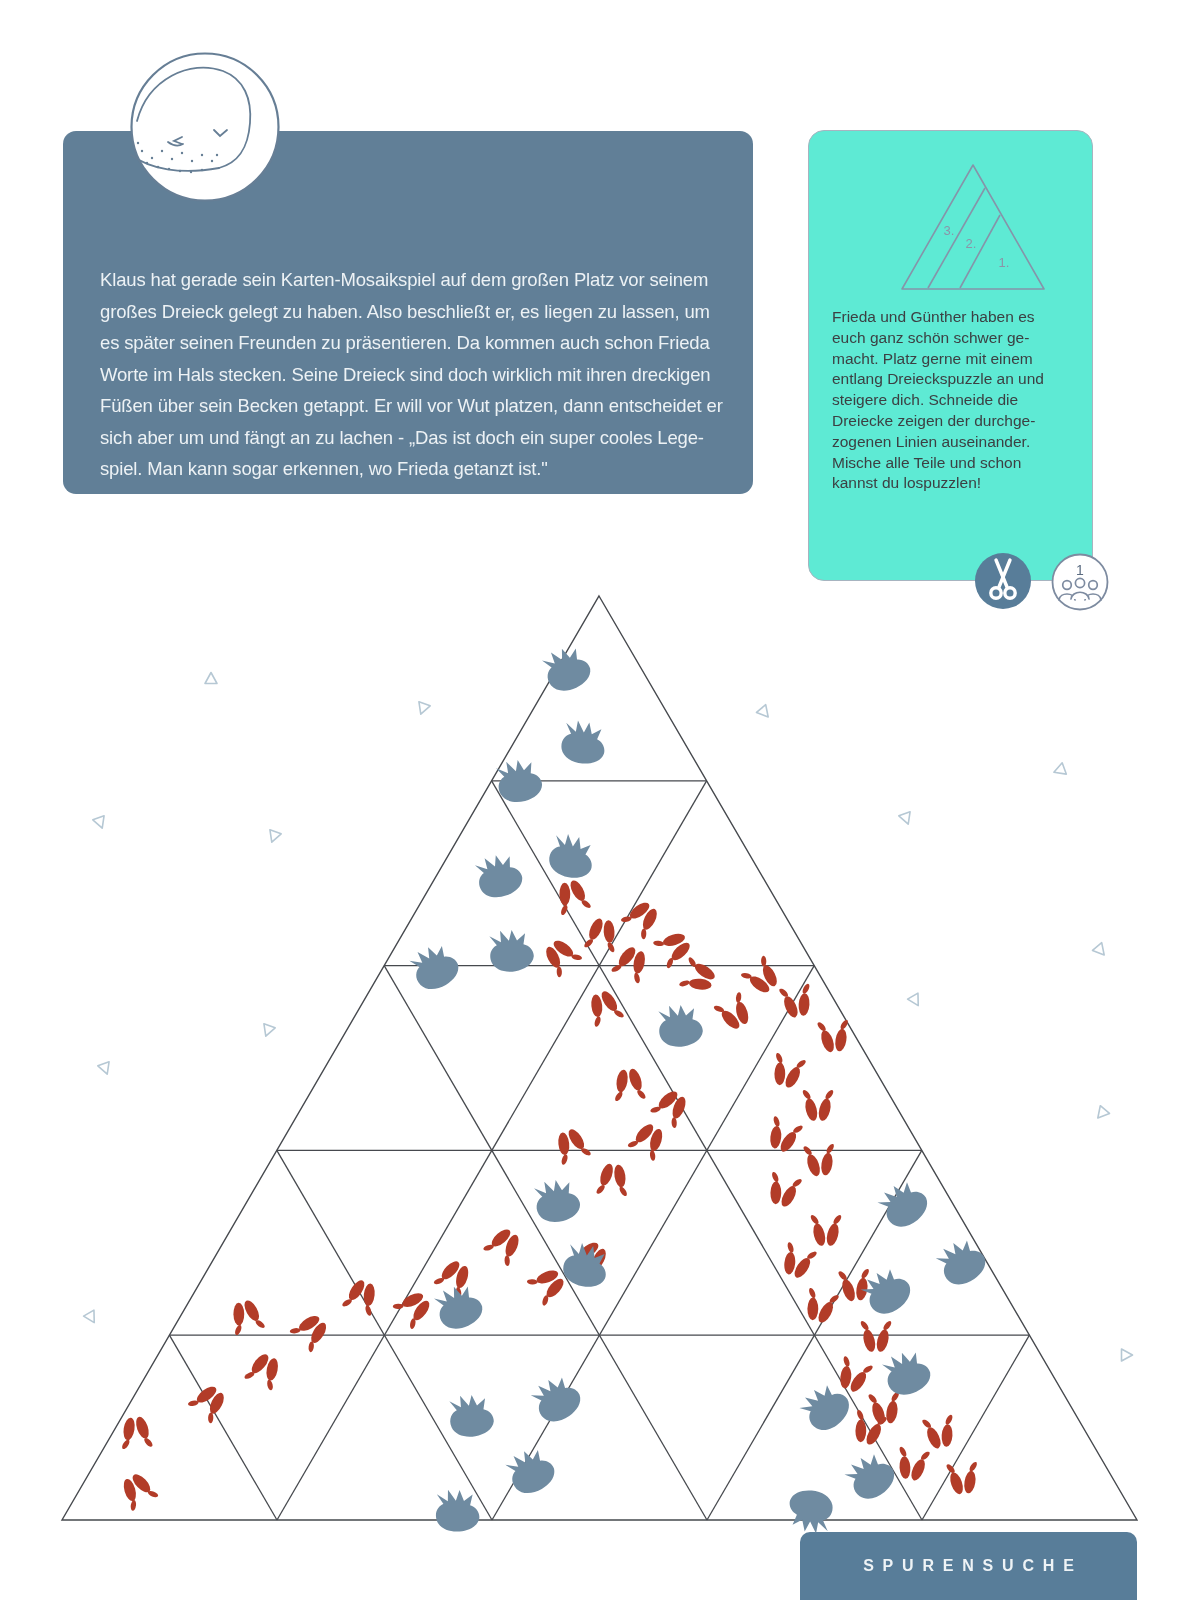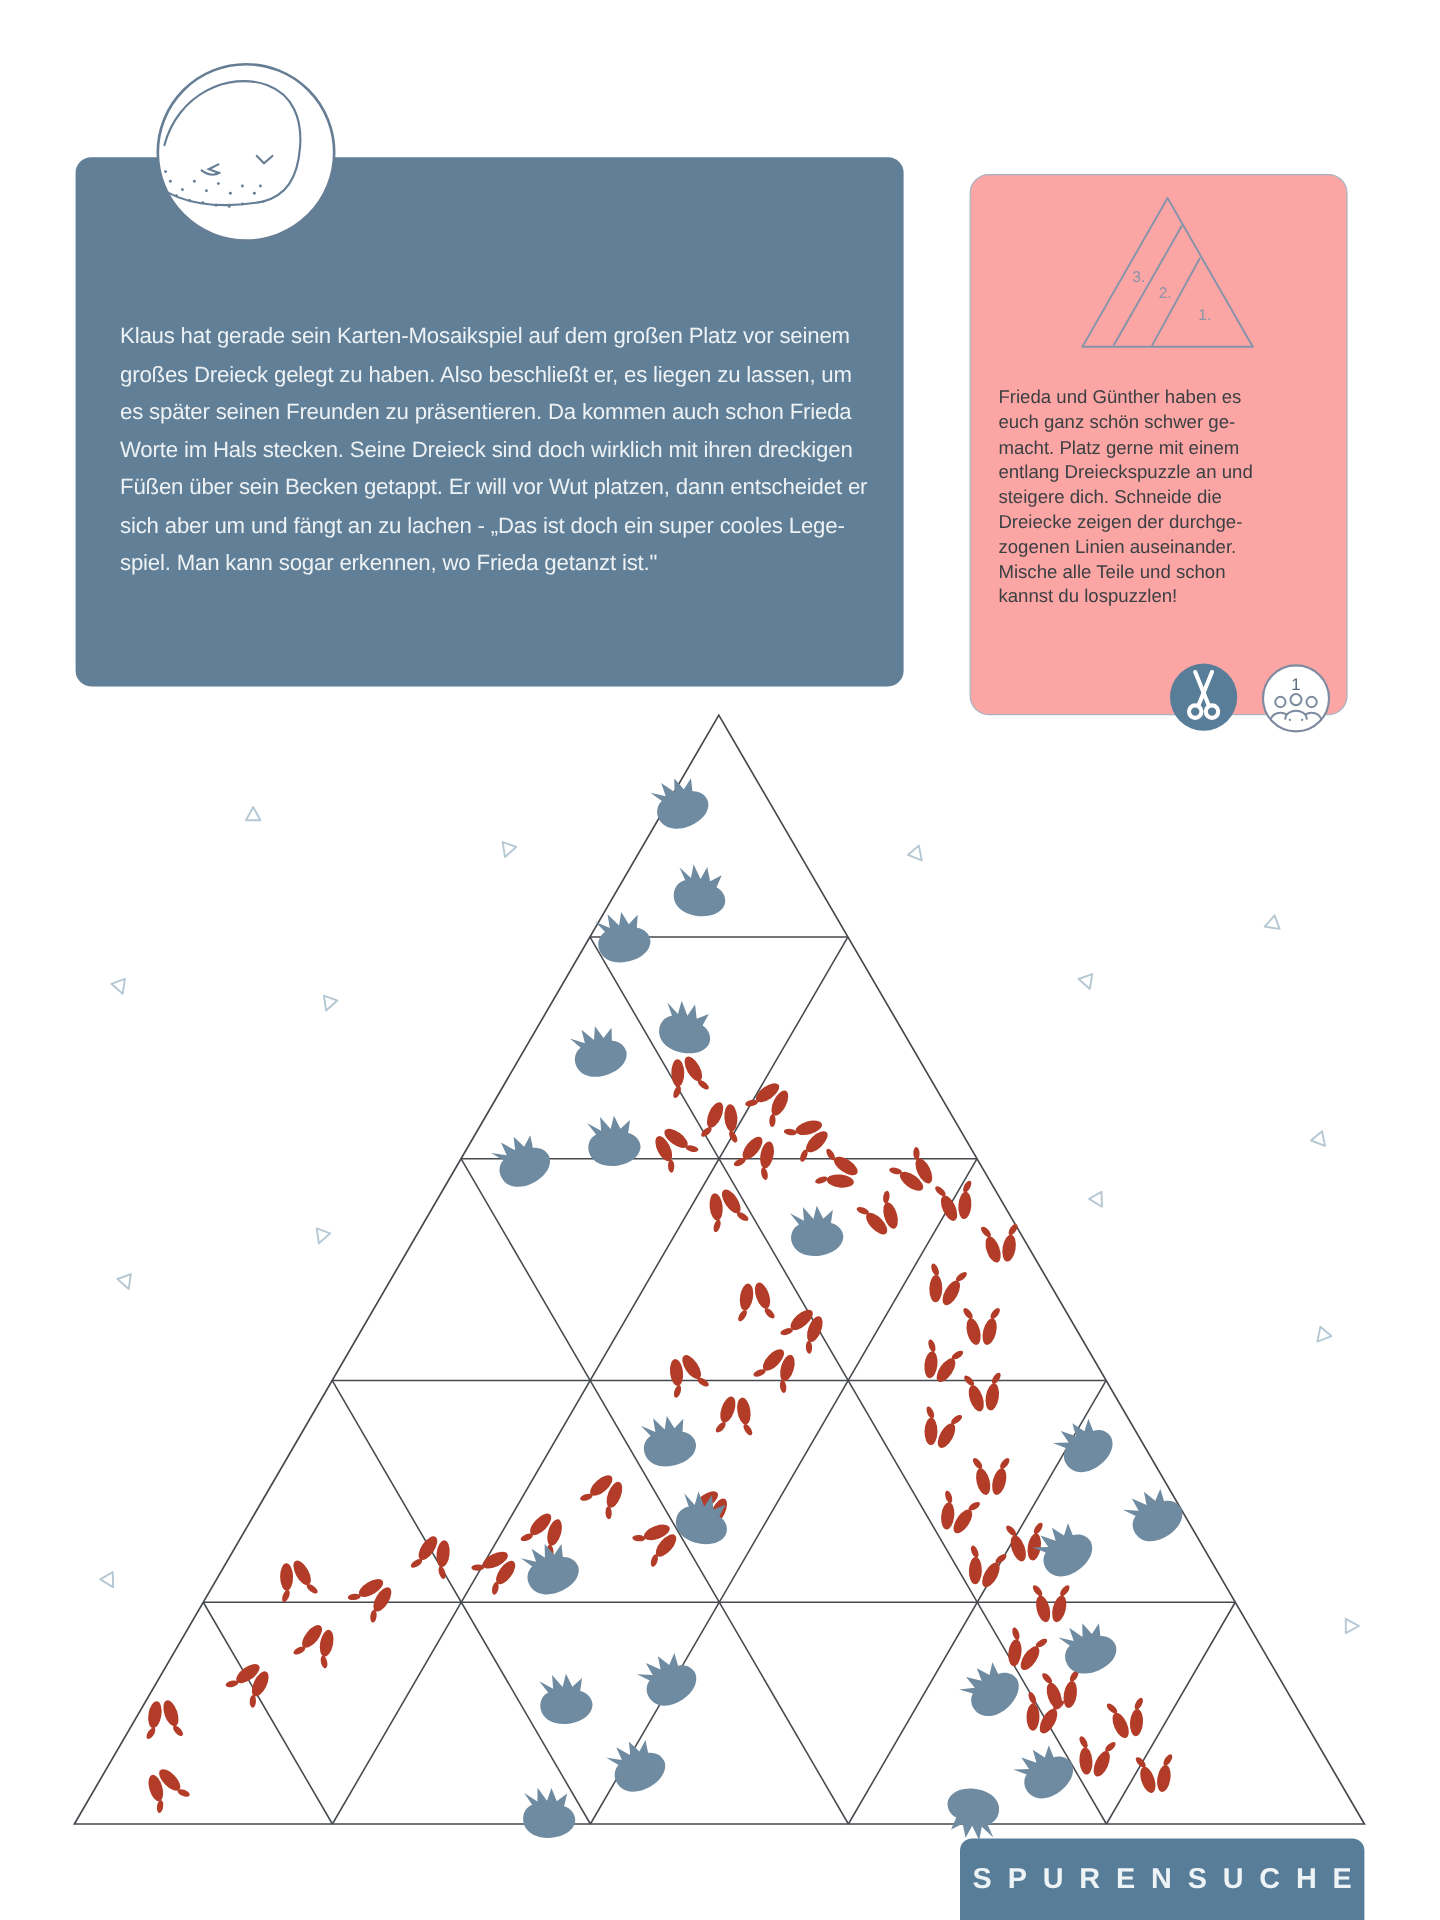--- a/index.html
+++ b/index.html
@@ -4,47 +4,47 @@
 <style>
   html,body{margin:0;padding:0;background:#e8e8e8;}
   .page{
     position:relative; width:1200px; height:1600px; margin:0 auto;
     background:#ffffff; overflow:hidden;
     font-family:"Liberation Sans", sans-serif;
   }
   .abs{position:absolute;}
   
   .story-box{
-    left:63px; top:131px; width:690px; height:441px;
+    left:63px; top:131px; width:690px; height:363px;
     background:#617f97; border-radius:13px;
   }
   .story-text{
     position:absolute; left:37px; top:133px; width:630px;
     color:#edf2f5; font-size:18.5px; line-height:31.5px; letter-spacing:-0.15px;
     white-space:nowrap;
   }
   
   .info-box{
-    left:808px; top:145px; width:315px; height:451px;
-    border:1.5px solid #a7b4c0; border-radius:16px; background:#fca5a5;
+    left:808px; top:130px; width:285px; height:451px;
+    border:1.5px solid #a7b4c0; border-radius:16px; background:#5eead4;
     box-sizing:border-box;
   }
   .info-text{
     position:absolute; left:23px; top:176px; width:280px;
     color:#3c4043; font-size:15.5px; line-height:20.8px;
     white-space:nowrap;
   }
   .diagram{ left:890px; top:155px; }
   .icon-circle{ z-index:5; }
   
   .banner{
     left:800px; top:1532px; width:337px; height:68px;
     background:#587d99; border-radius:10px 10px 0 0;
     display:flex; align-items:center; justify-content:center;
-    color:#eef3f6; font-size:24px; letter-spacing:0.55em; text-indent:0.55em;
+    color:#eef3f6; font-size:16px; letter-spacing:0.55em; text-indent:0.55em;
     font-weight:bold;
   }
   .puzzle-layer{ left:0; top:0; z-index:2; }
   .mascot{ z-index:4; }
   svg text{ font-family:"Liberation Sans", sans-serif; }
 </style>
 </head>
 <body>
 
 <div class="page">

